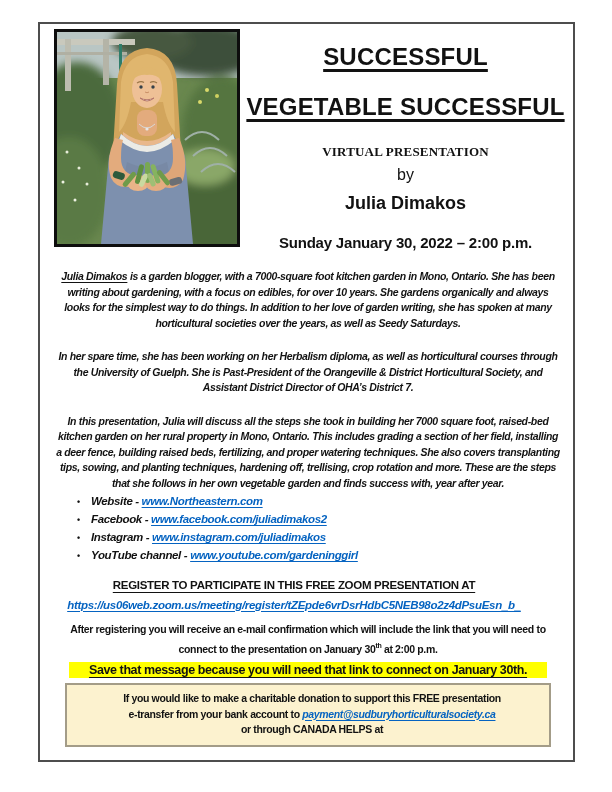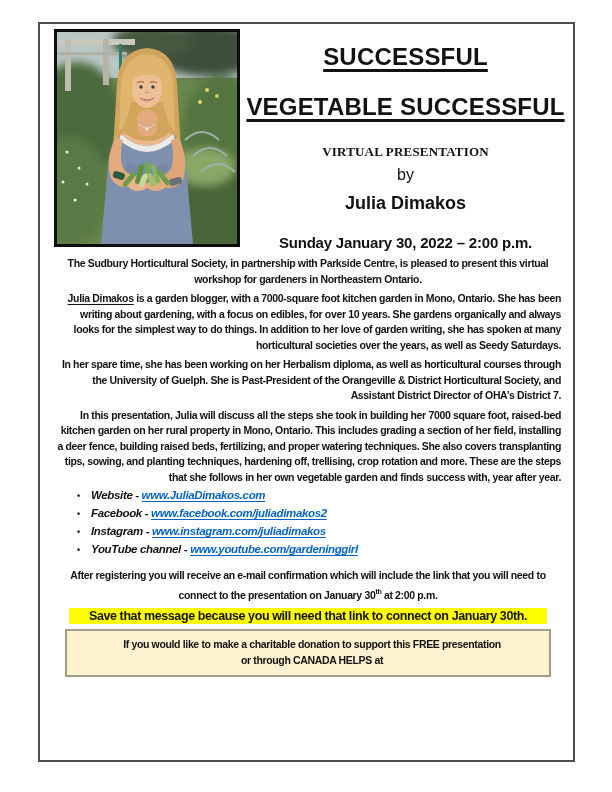--- a/index.html
+++ b/index.html
@@ -26,21 +26,21 @@
   }
   .title1 { margin-top:8px; }
   .title2 { margin-top:22px; }
   .subtitle { margin-top:23px; font-size:13px; font-weight:700; letter-spacing:0.2px;font-family:Liberation Serif, serif; }
   .by { margin-top:6px; font-size:16px; font-weight:400; }
   .presenter { margin-top:9px; font-size:18px; font-weight:700; }
   .datetime { margin-top:20px; font-size:15px; font-weight:700; letter-spacing:-0.2px; }
   
   .content { padding:0 12px 0 15px; font-size:10.5px; font-weight:700; letter-spacing:-0.35px; line-height:15.5px; }
   .intro { margin-top:5px; text-align:center; }
-  .para { margin-top:4px; text-align:right; }
+  .para { margin-top:18px; text-align:center;font-style:italic; }
   .lead-underline { text-decoration:underline; text-underline-offset:2px; }
   a, .link {
     color:#0563C1; font-style:italic; font-weight:700;
     text-decoration:underline; text-underline-offset:2px; cursor:pointer;
   }
   
   .bullets { margin-top:2px; margin-left:22px; list-style:none; }
   .bullets li { display:flex; align-items:baseline; line-height:17px; font-size:11.5px; }
   .bullet-dot { width:14px; flex:0 0 auto; font-size:9px; color:#111; }
   .bullet-label { font-style:italic; font-weight:700; color:#111; white-space:pre; }
@@ -49,21 +49,21 @@
   .register-heading {
     font-size:11.5px; font-weight:700; letter-spacing:-0.3px;
     text-decoration:underline; text-underline-offset:2.5px;
   }
   .register-link { display:block; margin-top:4px; font-size:11.5px; letter-spacing:-0.3px; }
   .after { margin-top:9px; text-align:center; }
   .after sup { font-size:7px; }
   .highlight-row { margin-top:6px; text-align:center; }
   .highlight {
     background:#FFFF00; font-size:12.5px; font-weight:700; letter-spacing:-0.4px;
-    text-underline-offset:2.5px; padding:1px 20px;
+    text-decoration:underline; text-underline-offset:2.5px; padding:1px 20px;
   }
   
   .donation {
     margin:5px 10px 0 10px; background:#FCF2CF; border:2px solid #A39C88;
     padding:6px 6px 7px 14px; text-align:center; line-height:15.5px;
   }
 </style>
 </head>
 <body>
 
@@ -171,34 +171,33 @@
         <div class="title title1">SUCCESSFUL</div>
         <div class="title title2">VEGETABLE SUCCESSFUL</div>
         <div class="subtitle">VIRTUAL PRESENTATION</div>
         <div class="by">by</div>
         <div class="presenter">Julia Dimakos</div>
         <div class="datetime">Sunday January 30, 2022 – 2:00 p.m.</div>
       </div>
     </div>
 
     <div class="content">
-      <p class="intro">The Sudbury Horticultural Society, in partnership with Parkside Centre, is pleased to present this virtual workshop for gardeners in Northeastern Ontario.</p>
 
       <p class="para"><span class="lead-underline">Julia Dimakos</span><span> is a garden blogger, with a 7000-square foot kitchen garden in Mono, Ontario. She has been writing about gardening, with a focus on edibles, for over 10 years. She gardens organically and always looks for the simplest way to do things. In addition to her love of garden writing, she has spoken at many horticultural societies over the years, as well as Seedy Saturdays.</span></p>
 
       <p class="para">In her spare time, she has been working on her Herbalism diploma, as well as horticultural courses through the University of Guelph. She is Past-President of the Orangeville &amp; District Horticultural Society, and Assistant District Director of OHA’s District 7.</p>
 
       <p class="para">In this presentation, Julia will discuss all the steps she took in building her 7000 square foot, raised-bed kitchen garden on her rural property in Mono, Ontario. This includes grading a section of her field, installing a deer fence, building raised beds, fertilizing, and proper watering techniques. She also covers transplanting tips, sowing, and planting techniques, hardening off, trellising, crop rotation and more. These are the steps that she follows in her own vegetable garden and finds success with, year after year.</p>
 
       <ul class="bullets">
         <li>
             <span class="bullet-dot">•</span>
             <span class="bullet-label">Website</span>
             <span class="bullet-label"> - </span>
-            <span class="link">www.JuliaDimakos.com</span>
+            <span class="link">www.Northeastern.com</span>
           </li>
         <li>
             <span class="bullet-dot">•</span>
             <span class="bullet-label">Facebook</span>
             <span class="bullet-label"> - </span>
             <span class="link">www.facebook.com/juliadimakos2</span>
           </li>
         <li>
             <span class="bullet-dot">•</span>
             <span class="bullet-label">Instagram</span>
@@ -206,28 +205,33 @@
             <span class="link">www.instagram.com/juliadimakos</span>
           </li>
         <li>
             <span class="bullet-dot">•</span>
             <span class="bullet-label">YouTube channel</span>
             <span class="bullet-label"> - </span>
             <span class="link">www.youtube.com/gardeninggirl</span>
           </li>
       </ul>
 
+      <div class="register">
+        <span class="register-heading">REGISTER TO PARTICIPATE IN THIS FREE ZOOM PRESENTATION AT</span>
+        <span class="link register-link">https://us06web.zoom.us/meeting/register/tZEpde6vrDsrHdbC5NEB98o2z4dPsuEsn_b_</span>
+      </div>
 
       <p class="after"><span>After registering you will receive an e-mail confirmation which will include the link that you will need to connect to the presentation on January 30</span><sup>th</sup><span> at 2:00 p.m.</span></p>
 
       <div class="highlight-row">
         <span class="highlight">Save that message because you will need that link to connect on January 30th.</span>
       </div>
 
       <div class="donation">
         <div>If you would like to make a charitable donation to support this FREE presentation</div>
+        <div><span>e-transfer from your bank account to </span><span class="link">payment@sudburyhorticulturalsociety.ca</span></div>
         <div>or through CANADA HELPS at</div>
 
       </div>
     </div>
 
   </div>
 </div>
 
 </body></html>

